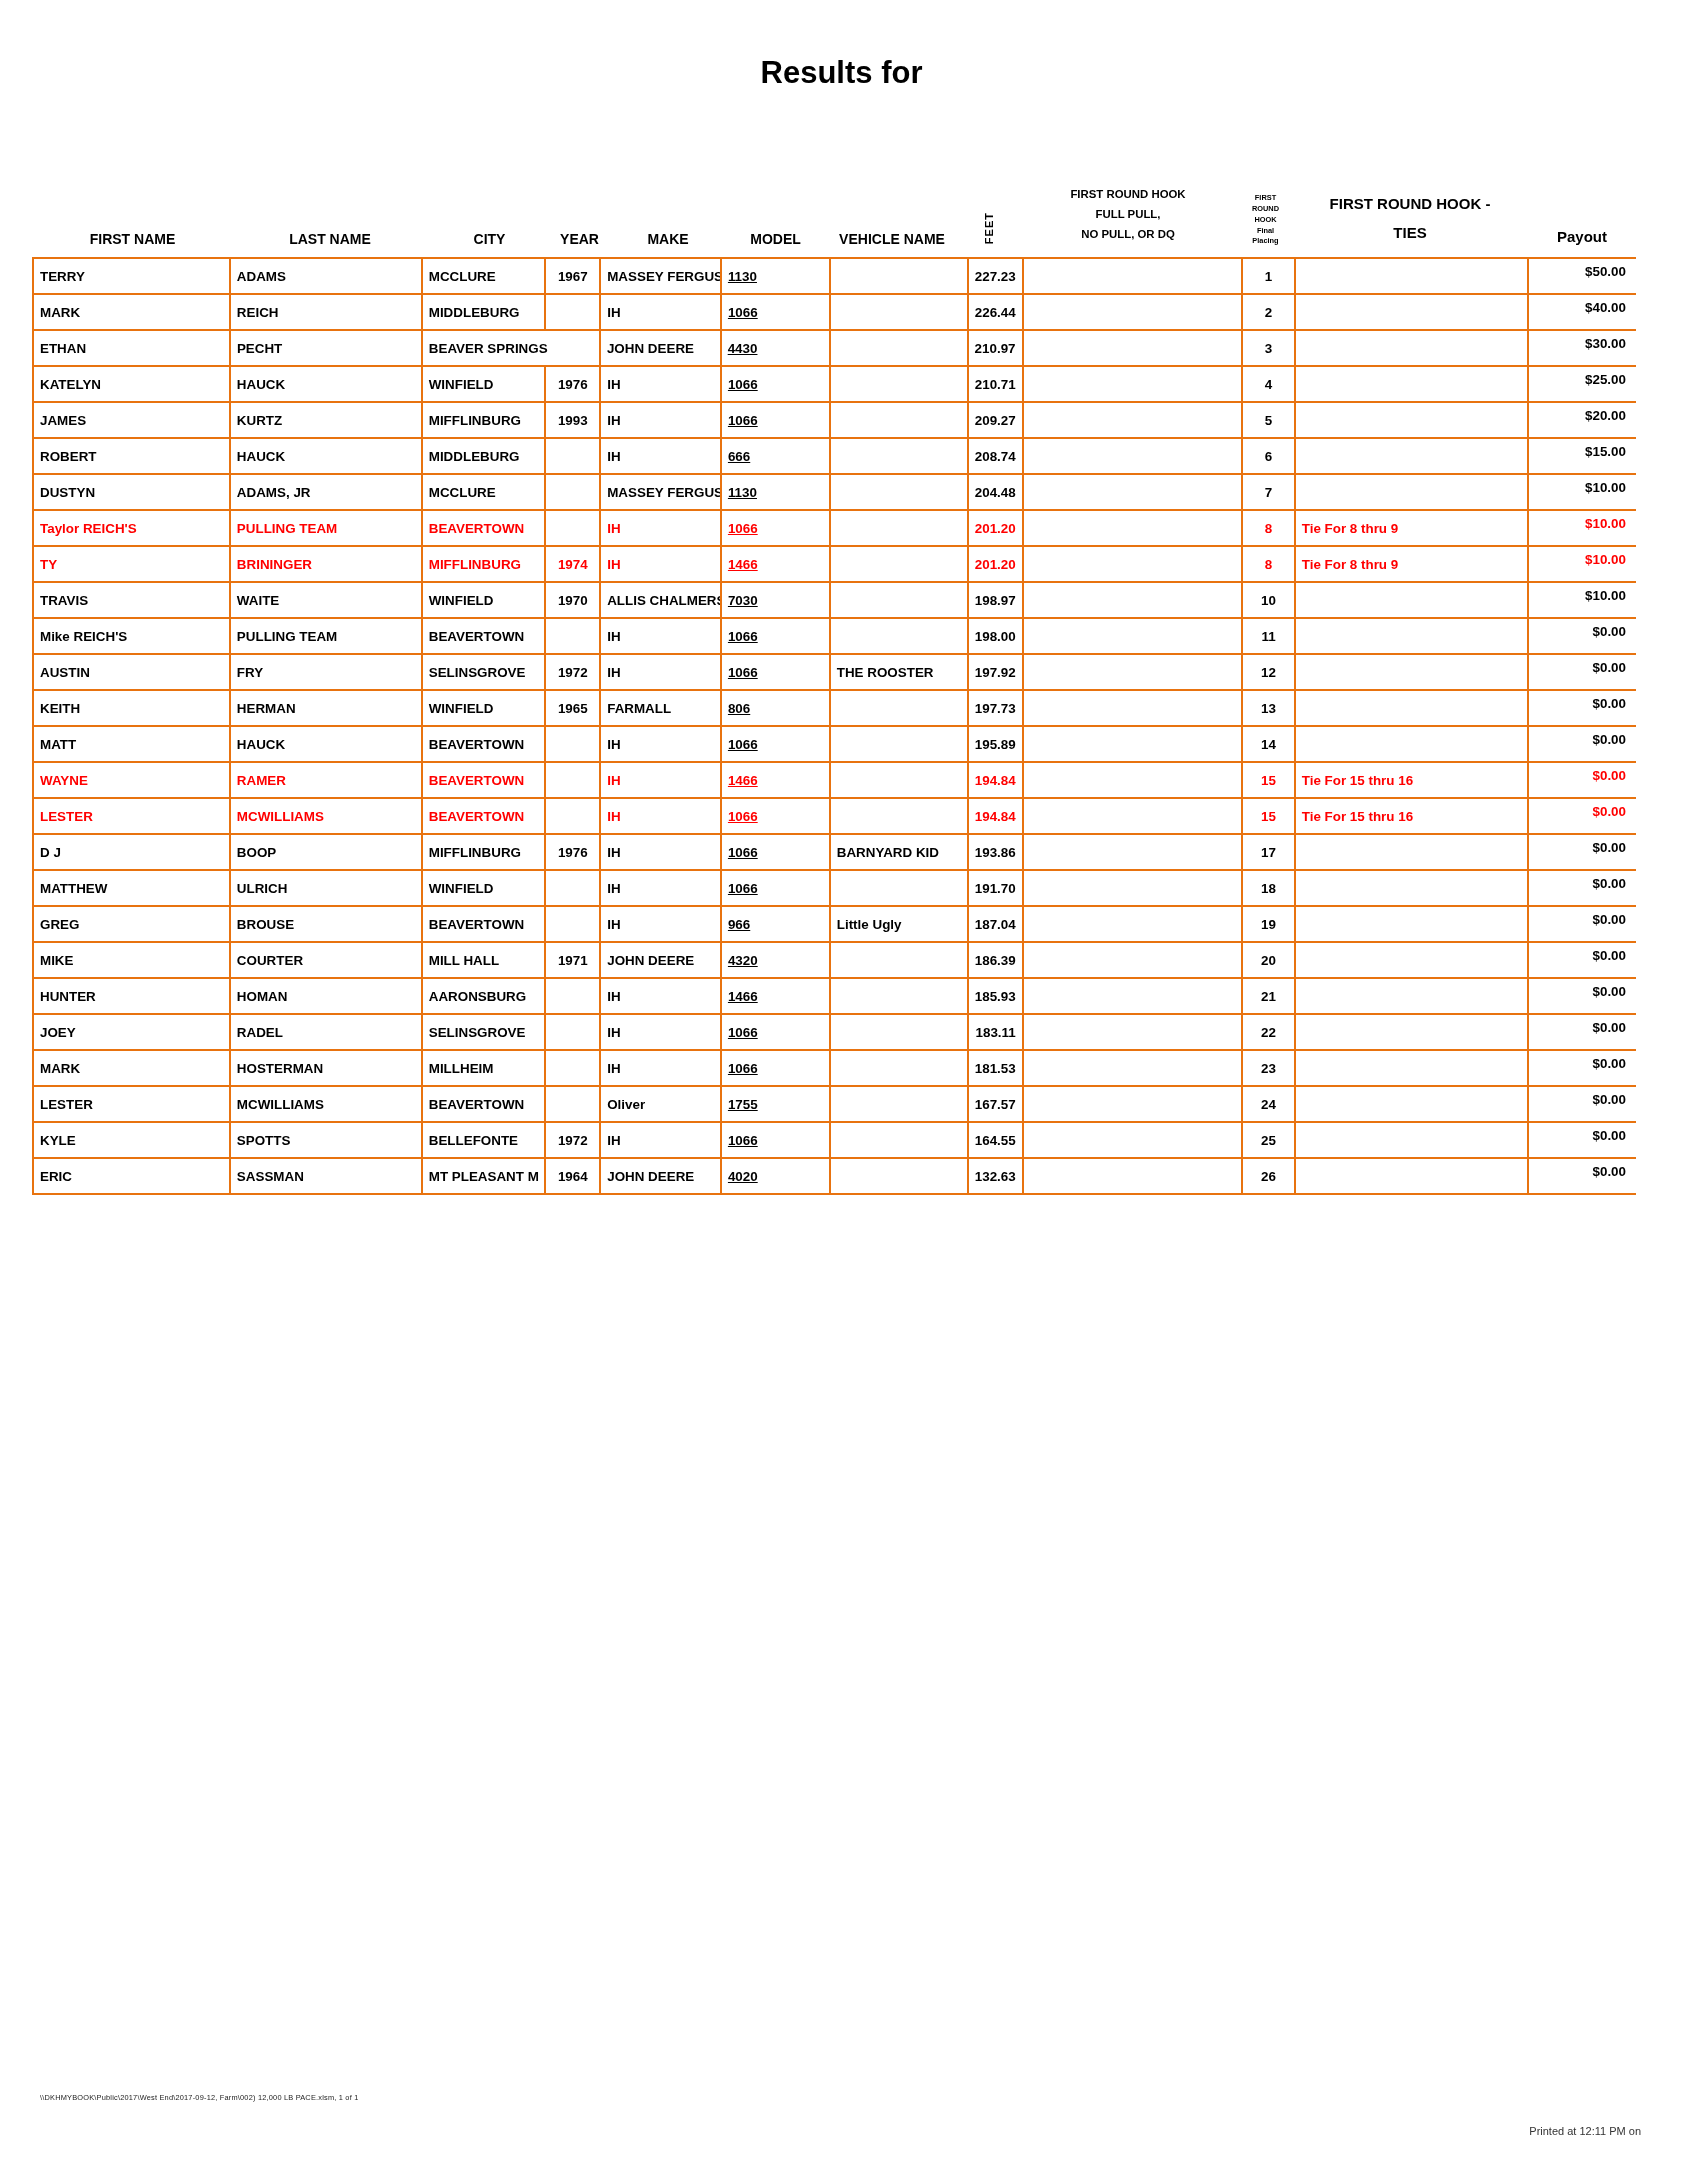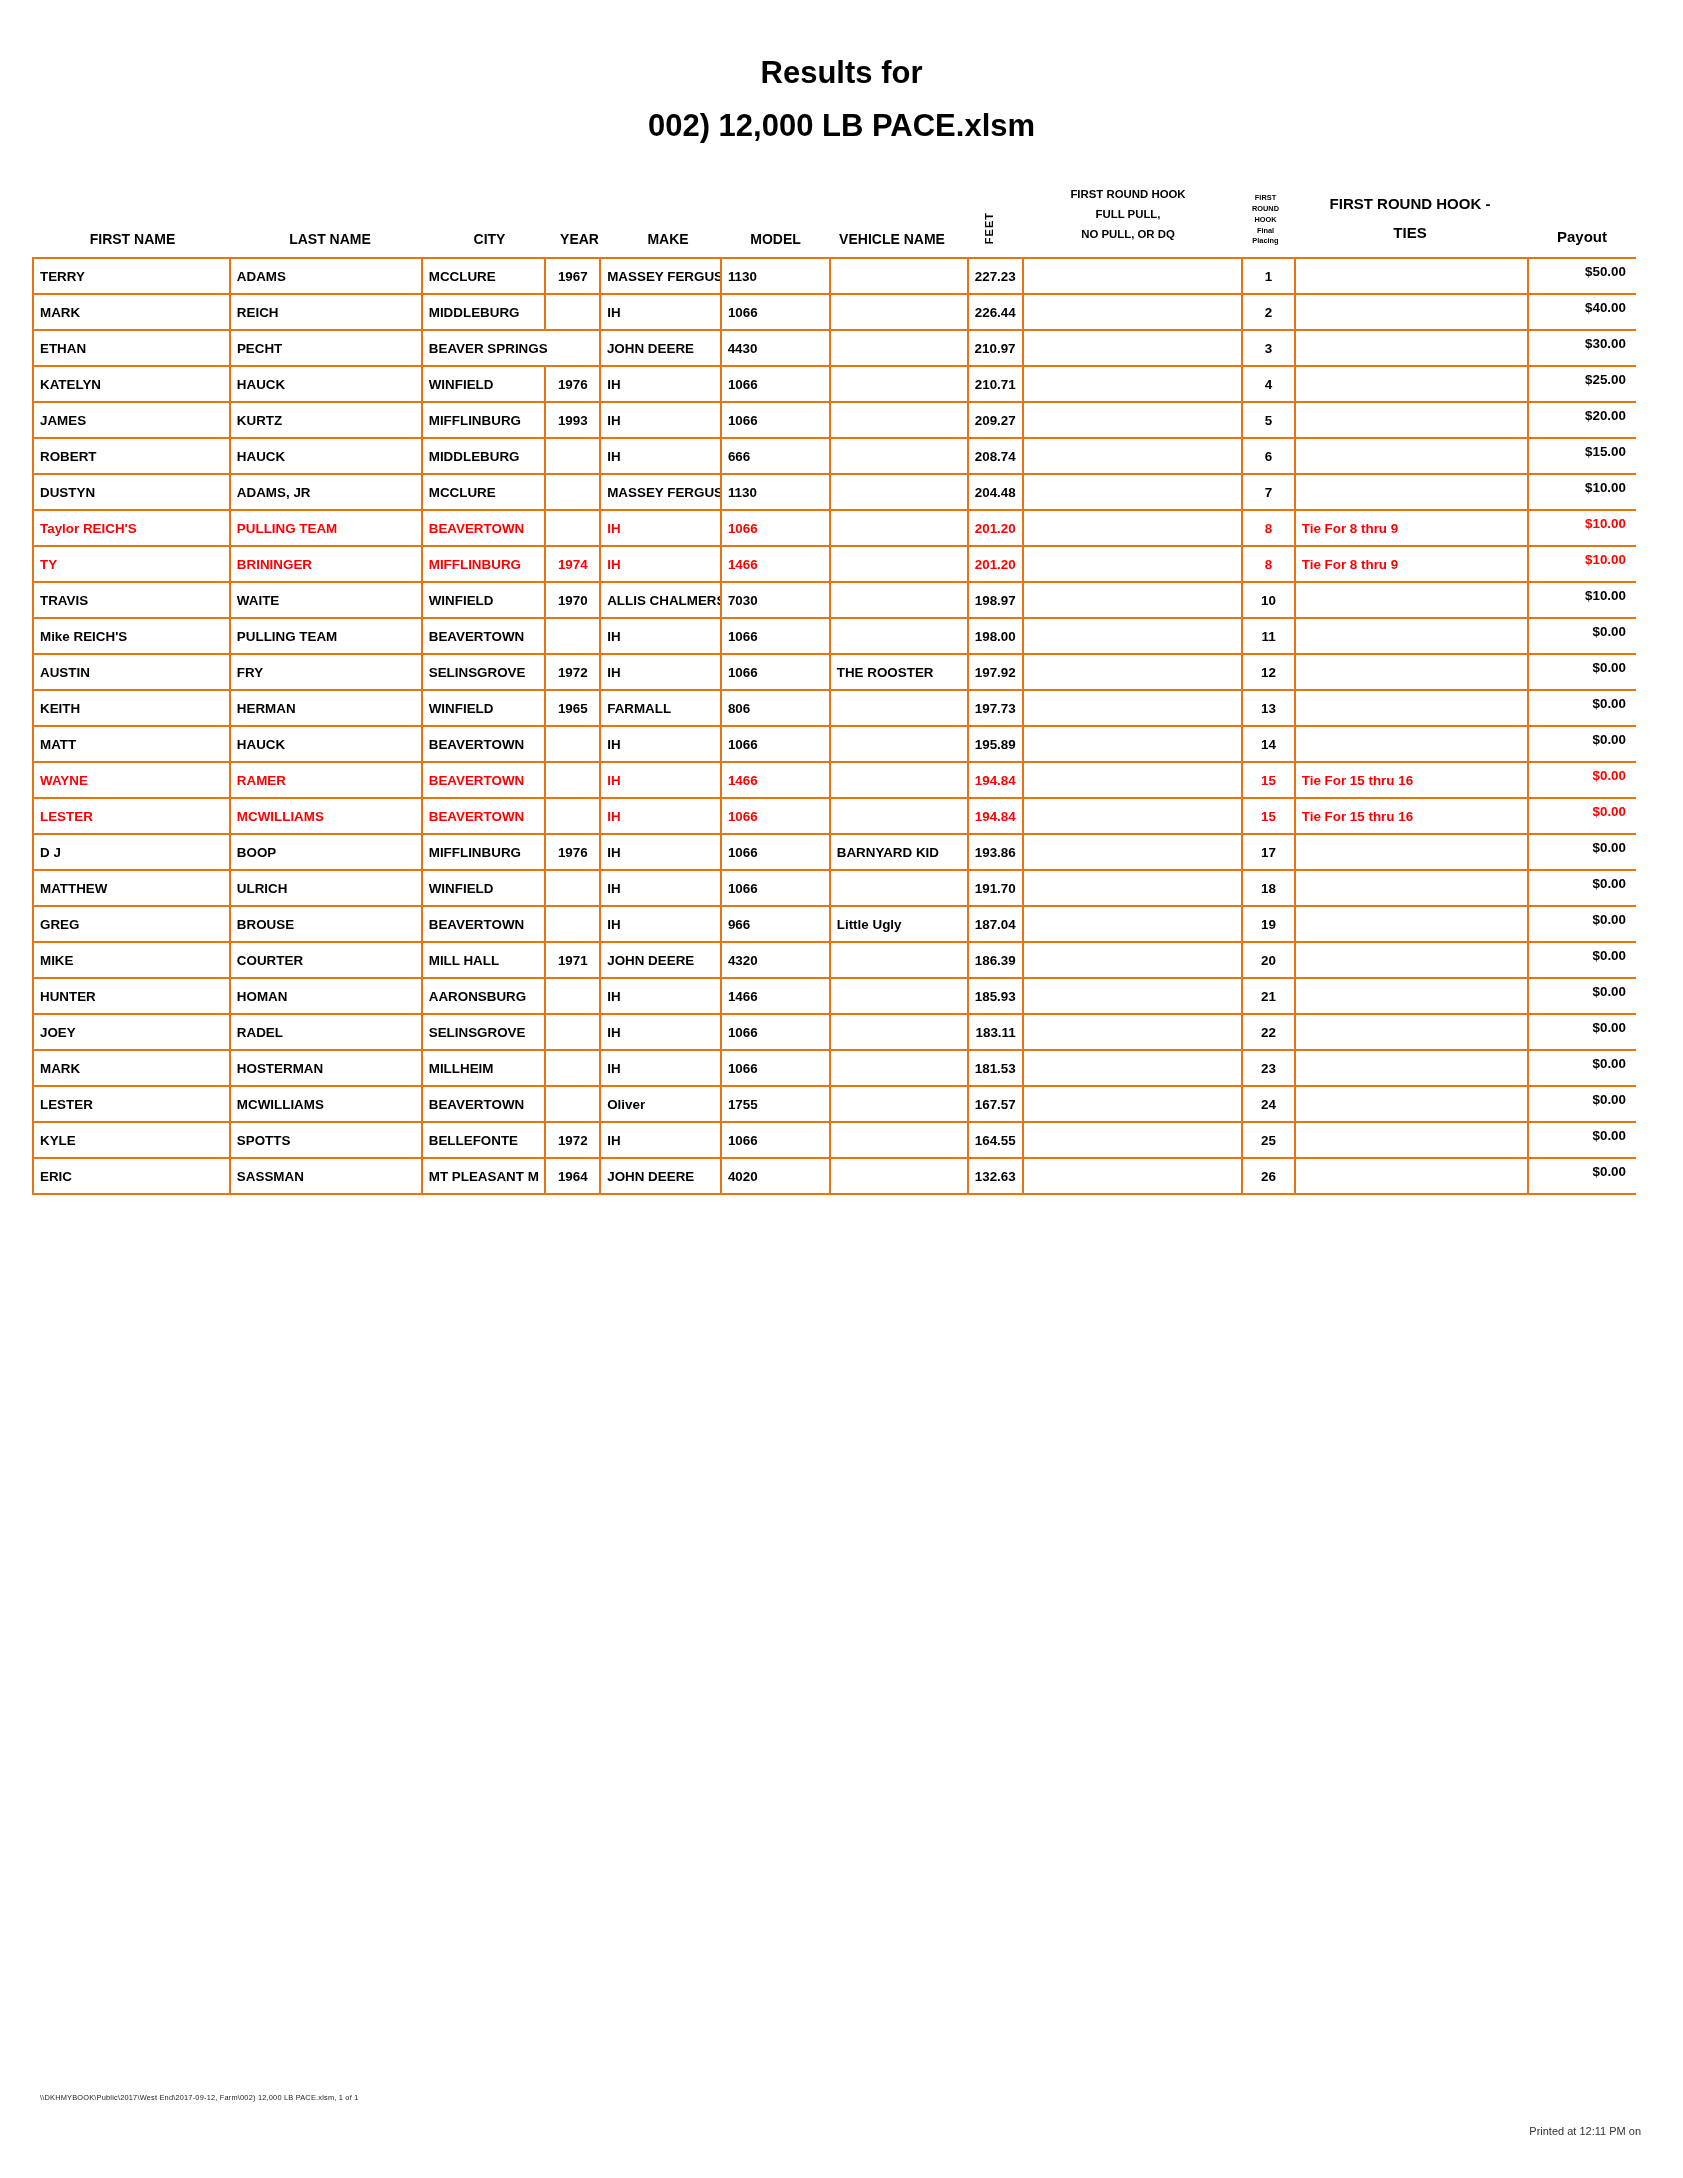--- a/index.html
+++ b/index.html
@@ -85,21 +85,21 @@
   .row .cell:first-child{border-left:2px solid var(--orange);}
   .row.red .cell{color:var(--red);}
 
   
   .c1{width:201px;}
   .c2{width:194px;}
   .c3{width:125px;}
   .c3.wide{width:180px;} 
   .c4{width:55px; justify-content:center; padding:16px;}
   .c5{width:122px;}
-  .c6{width:110px;}
+  .c6{width:110px;text-decoration:underline;}
   .c7{width:140px;}
   .c8{width:55px; justify-content:flex-end; padding:0 6px 0 0;}
   .c9{width:222px;}
   .c10{width:53px; justify-content:center; padding:0;}
   .c11{width:236px;}
   .c12{width:108px; border-right:none; justify-content:flex-end; padding:0 10px 9px 0;}
 
   
   .w1{width:201px;} .w2{width:194px;} .w3{width:125px;} .w4{width:55px;}
   .w5{width:122px;} .w6{width:93px;} .w7{width:140px;} .w8{width:55px;}
@@ -121,21 +121,20 @@
     margin-top:36px;
   }
 </style>
 </head>
 <body>
 
 <div class="page">
 
   <div class="titles">
     <div class="title-line1">Results for</div>
-    <div class="title-line2">002) 12,000 LB PACE.xlsm</div>
   </div>
 
   <div class="table-wrap">
 
     <div class="header-row">
       <div class="hcell w1">FIRST NAME</div>
       <div class="hcell w2">LAST NAME</div>
       <div class="hcell w3">CITY</div>
       <div class="hcell w4">YEAR</div>
       <div class="hcell w5">MAKE</div>

